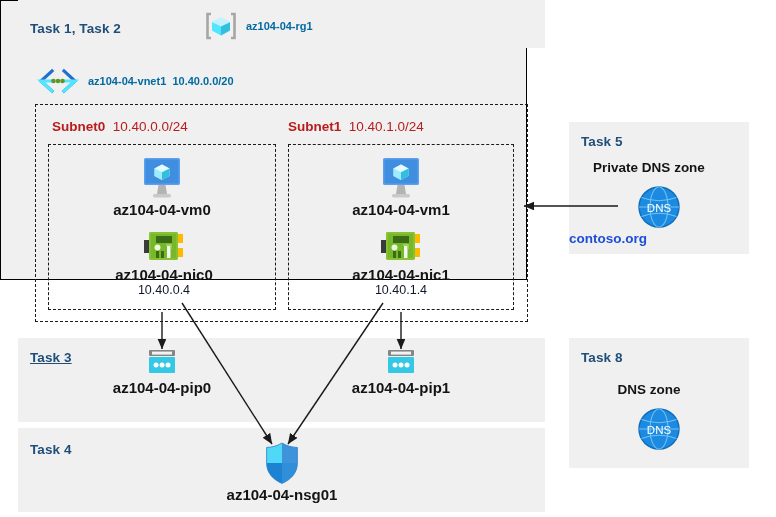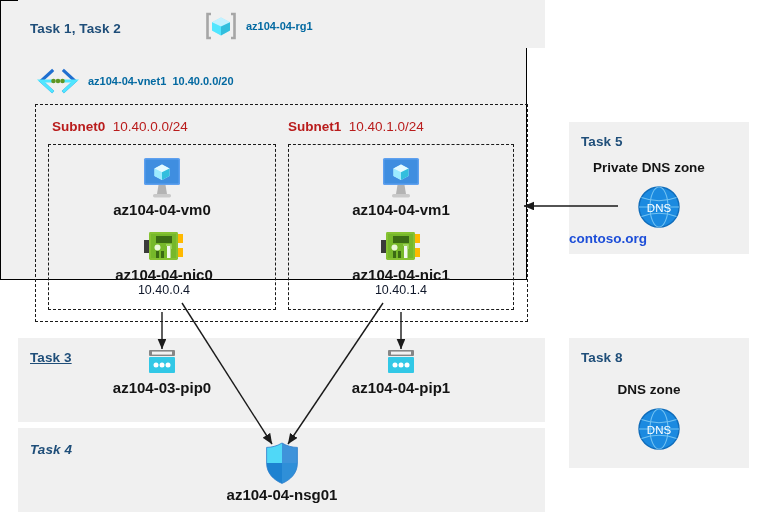--- a/index.html
+++ b/index.html
@@ -205,39 +205,39 @@
     <div class="iconwrap">
       <svg class="icon" width="36" height="30" viewBox="0 0 36 30">
         <rect x="5" y="2" width="26" height="6" rx="1" fill="#868686"></rect>
         <rect x="8" y="3.6" width="20" height="3" fill="#f2f2f2"></rect>
         <rect x="5" y="9" width="26" height="16" rx="1" fill="#32c8e6"></rect>
         <circle cx="12" cy="17" r="2.5" fill="#ffffff"></circle>
         <circle cx="18" cy="17" r="2.5" fill="#ffffff"></circle>
         <circle cx="24" cy="17" r="2.5" fill="#ffffff"></circle>
       </svg>
     </div>
-    <div class="nlabel">az104-03-pip0</div>
+    <div class="nlabel">az104-04-pip0</div>
   </div>
 
   <div class="node" style="left:321px;top:348px;">
     <div class="iconwrap">
       <svg class="icon" width="36" height="30" viewBox="0 0 36 30">
         <rect x="5" y="2" width="26" height="6" rx="1" fill="#868686"></rect>
         <rect x="8" y="3.6" width="20" height="3" fill="#f2f2f2"></rect>
         <rect x="5" y="9" width="26" height="16" rx="1" fill="#32c8e6"></rect>
         <circle cx="12" cy="17" r="2.5" fill="#ffffff"></circle>
         <circle cx="18" cy="17" r="2.5" fill="#ffffff"></circle>
         <circle cx="24" cy="17" r="2.5" fill="#ffffff"></circle>
       </svg>
     </div>
     <div class="nlabel">az104-04-pip1</div>
   </div>
 
   <div class="panel task4-panel"></div>
-  <div class="task-label" style="left:30px;top:442px;font-style:italic;">Task 4</div>
+  <div class="task-label" style="left:30px;top:442px;">Task 4</div>
 
   <div class="node" style="left:202px;top:441px;">
     <div class="iconwrap">
       <svg class="icon" width="38" height="44" viewBox="0 0 38 44">
         <defs>
           <clipPath id="shclip">
             <path d="M19 2 C14 5.2 8 6.4 3.6 6.4 L3.6 22 C3.6 32.5 11 39.2 19 42.4 C27 39.2 34.4 32.5 34.4 22 L34.4 6.4 C30 6.4 24 5.2 19 2 Z"></path>
           </clipPath>
         </defs>
         <g clip-path="url(#shclip)">

